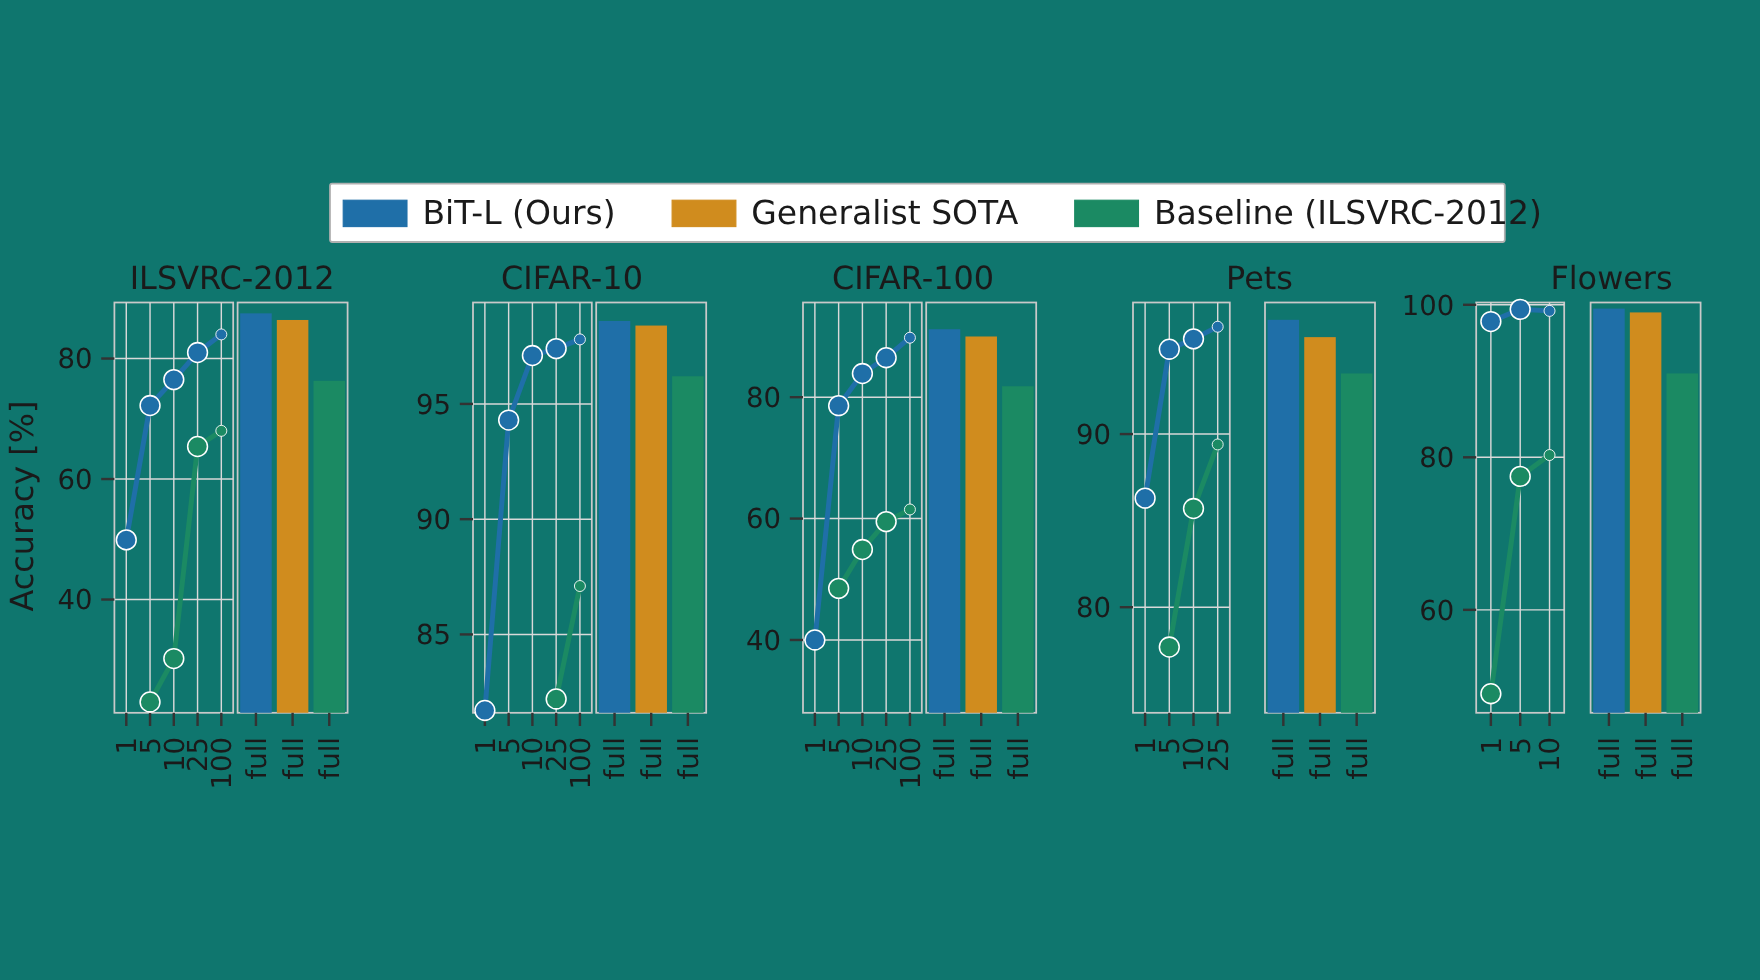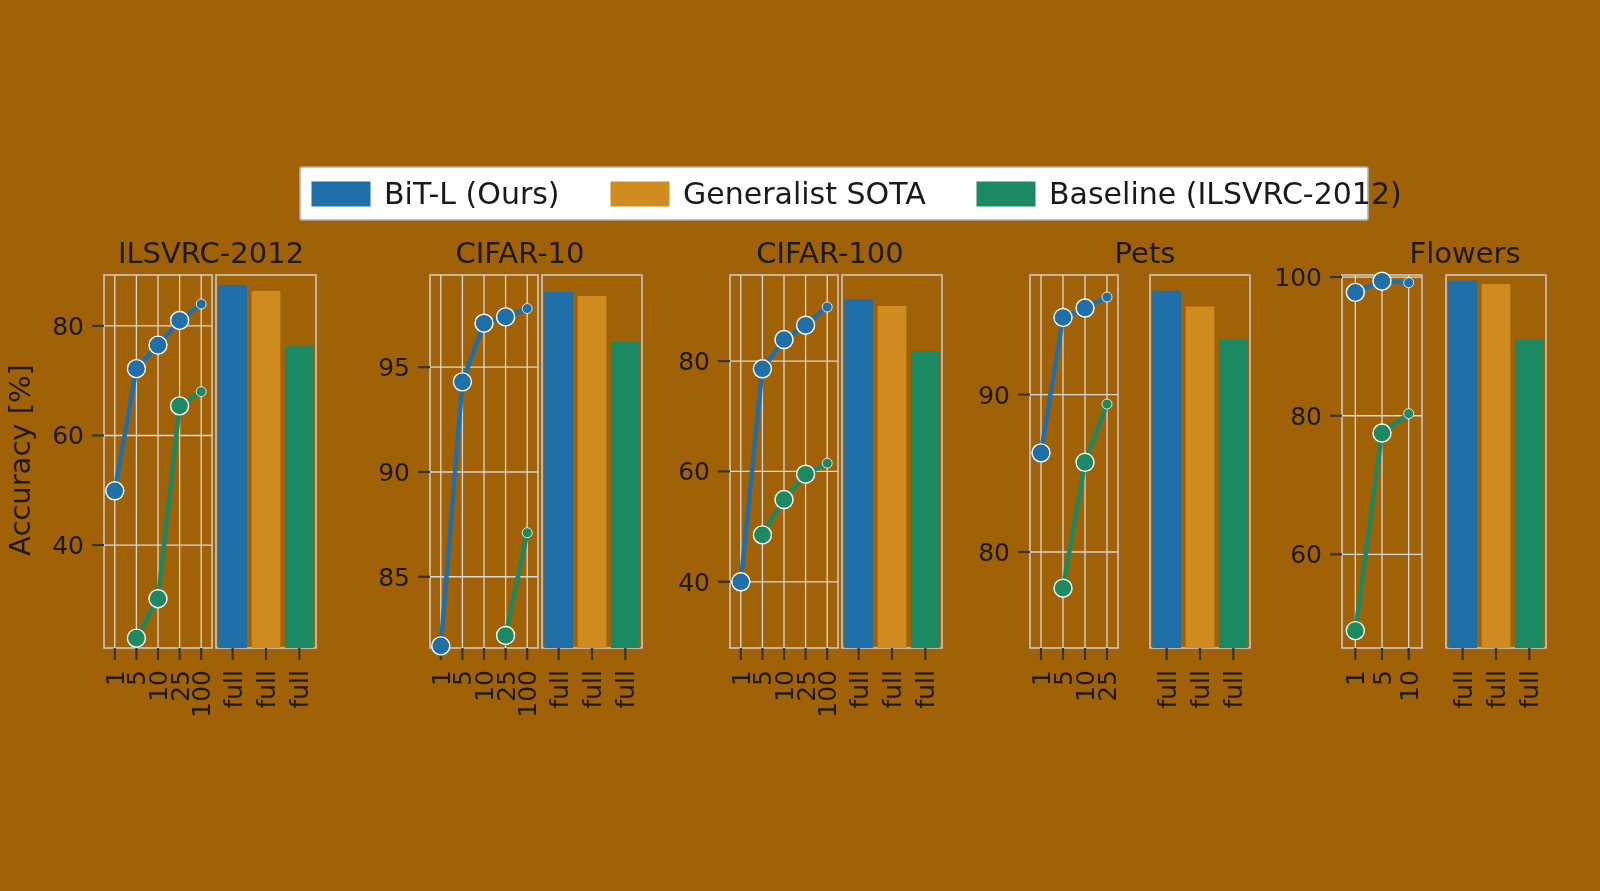--- a/index.html
+++ b/index.html
@@ -10,21 +10,21 @@
   body {
     width: 1600px;
     height: 891px;
     font-family: "DejaVu Sans", sans-serif;
     overflow: hidden;
   }
   #figure {
     position: relative;
     width: 1600px;
     height: 891px;
-    background: #a16207;
+    background: #0f766e;
   }
   #chart-svg {
     display: block;
     width: 1600px;
     height: 891px;
   }
   .tick-label {
     font-family: "DejaVu Sans", sans-serif;
     font-size: 25px;
     fill: #1a1a1a;

